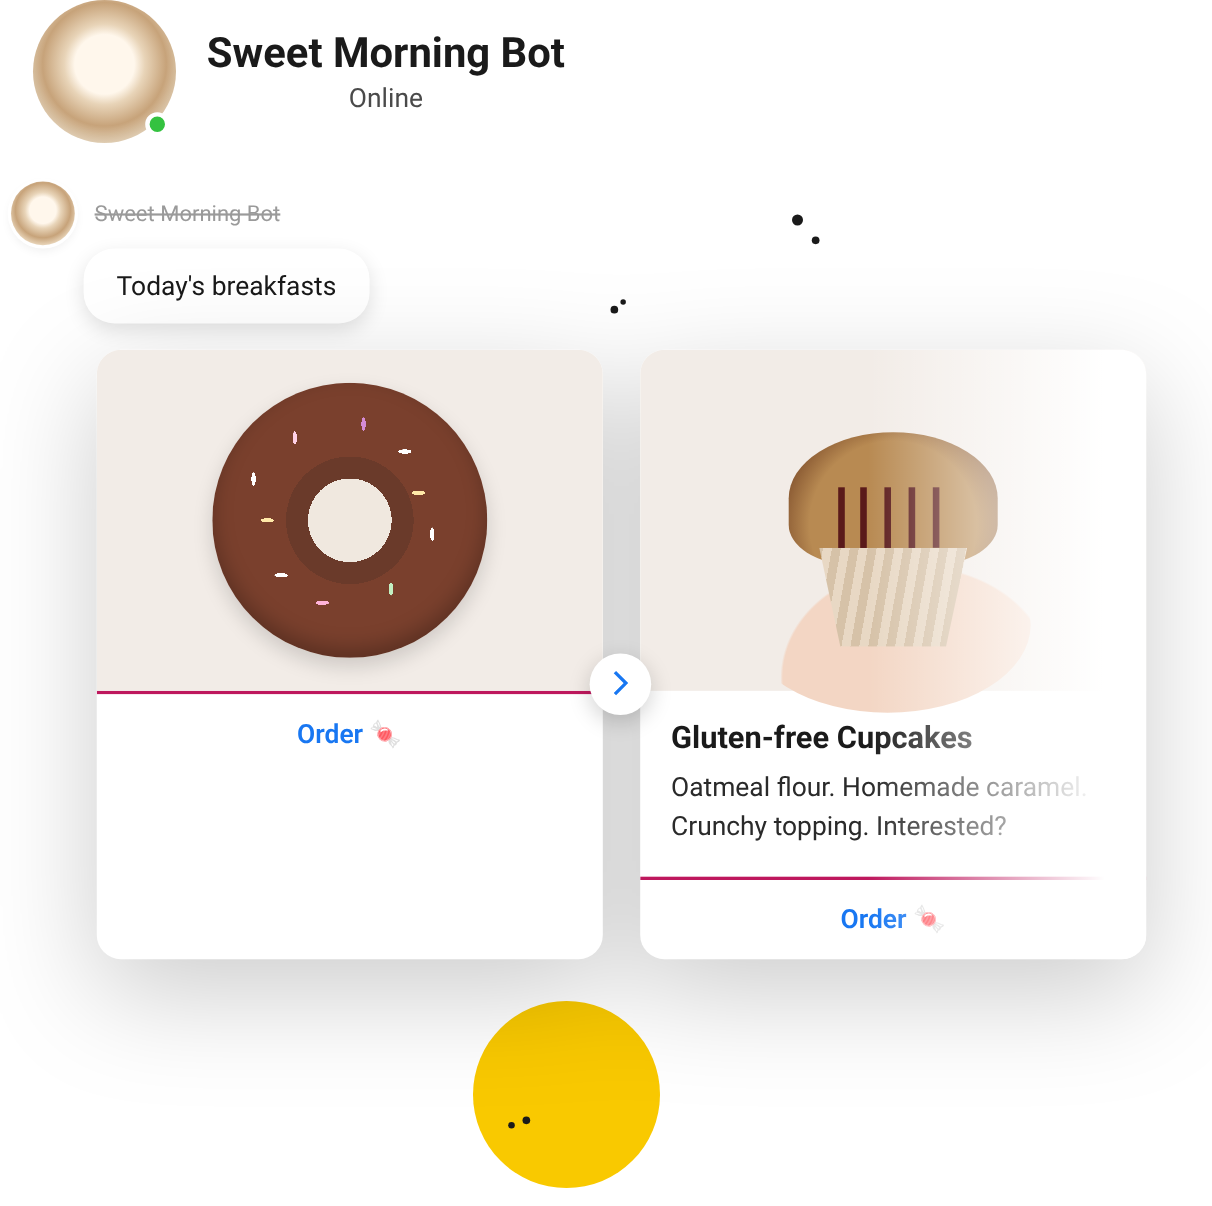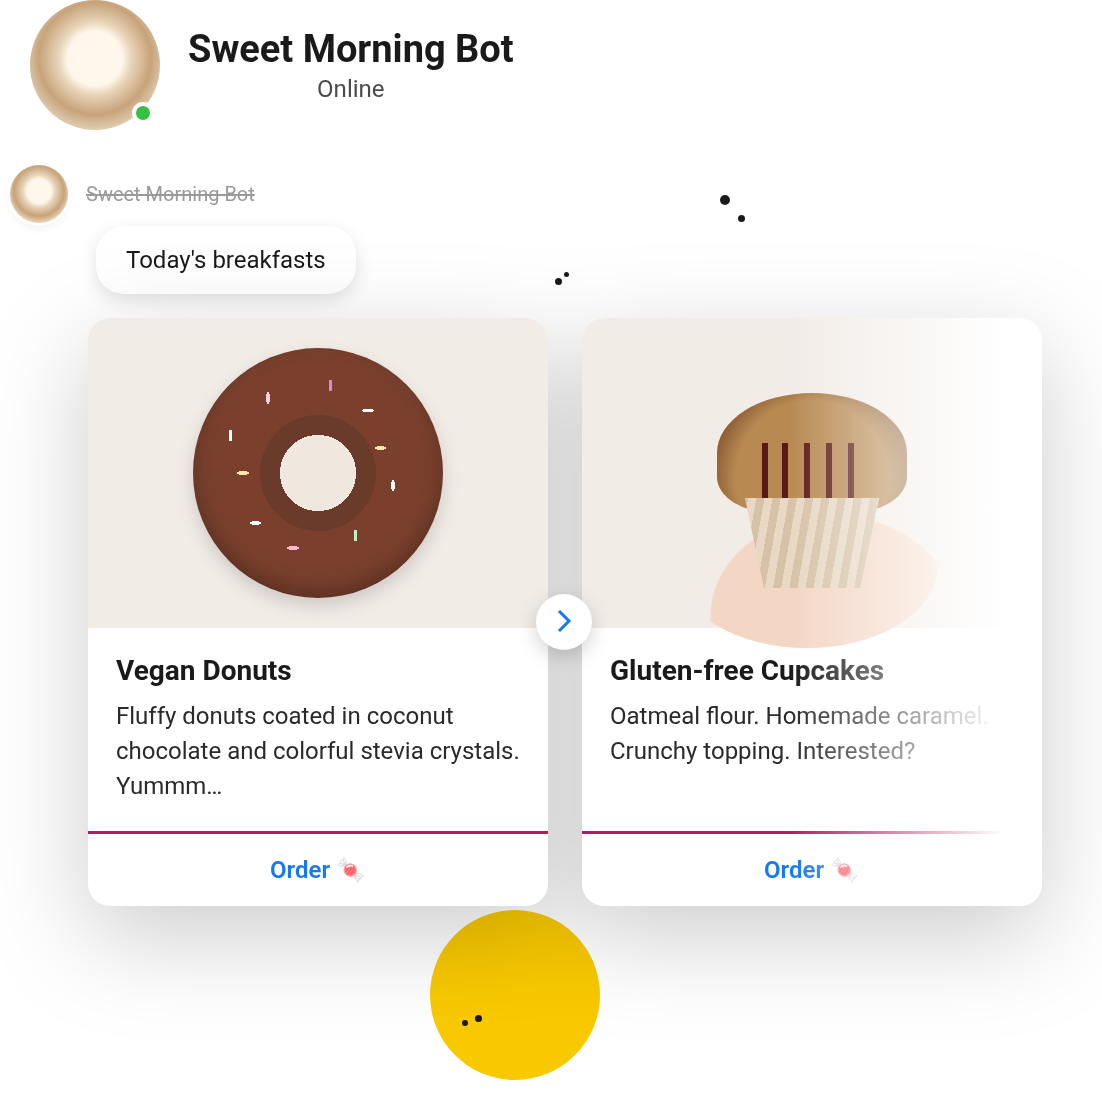--- a/index.html
+++ b/index.html
@@ -58,21 +58,21 @@
     .avatar-sm {
       width: 58px; height: 58px; border-radius: 50%;
       background: radial-gradient(circle at 50% 45%, #fff7ec 0%, #fff7ec 28%, #e8d4b8 38%, #c7a37a 58%, #f2e3cb 78%, #dcc6a4 100%);
       flex-shrink: 0;
       box-shadow: 0 0 0 3px #fff, 0 4px 10px rgba(0,0,0,0.08);
     }
     .sender-name { font-size: 20px; color: #9a9a9a; text-decoration: line-through; }
 
     
     .msg-bubble {
-      position: absolute; left: 96px; top: 226px;
+      position: absolute; left: 76px; top: 226px;
       background: #fff;
       border-radius: 28px;
       padding: 20px 30px;
       font-size: 24px; color: #1a1a1a;
       box-shadow: 0 6px 18px rgba(0,0,0,0.12);
     }
 
     
     .carousel {
       position: absolute; left: 88px; top: 318px;
@@ -212,24 +212,20 @@
 
 <div class="msg-bubble">
   <span>Today's breakfasts</span>
 </div>
 
 <div class="carousel">
   <div class="card">
     <div class="card-image">
       <div class="donut"></div>
     </div>
-    <div class="card-body">
-      <div class="card-title">Vegan Donuts</div>
-      <div class="card-desc">Fluffy donuts coated in coconut chocolate and colorful stevia crystals. Yummm…</div>
-    </div>
     <div class="card-footer">
       <a href="#" class="order-link">Order 🍬</a>
     </div>
   </div>
 
   <div class="card faded">
     <div class="card-image">
       <div class="cupcake">
         <div class="hand"></div>
         <div class="top"></div>

